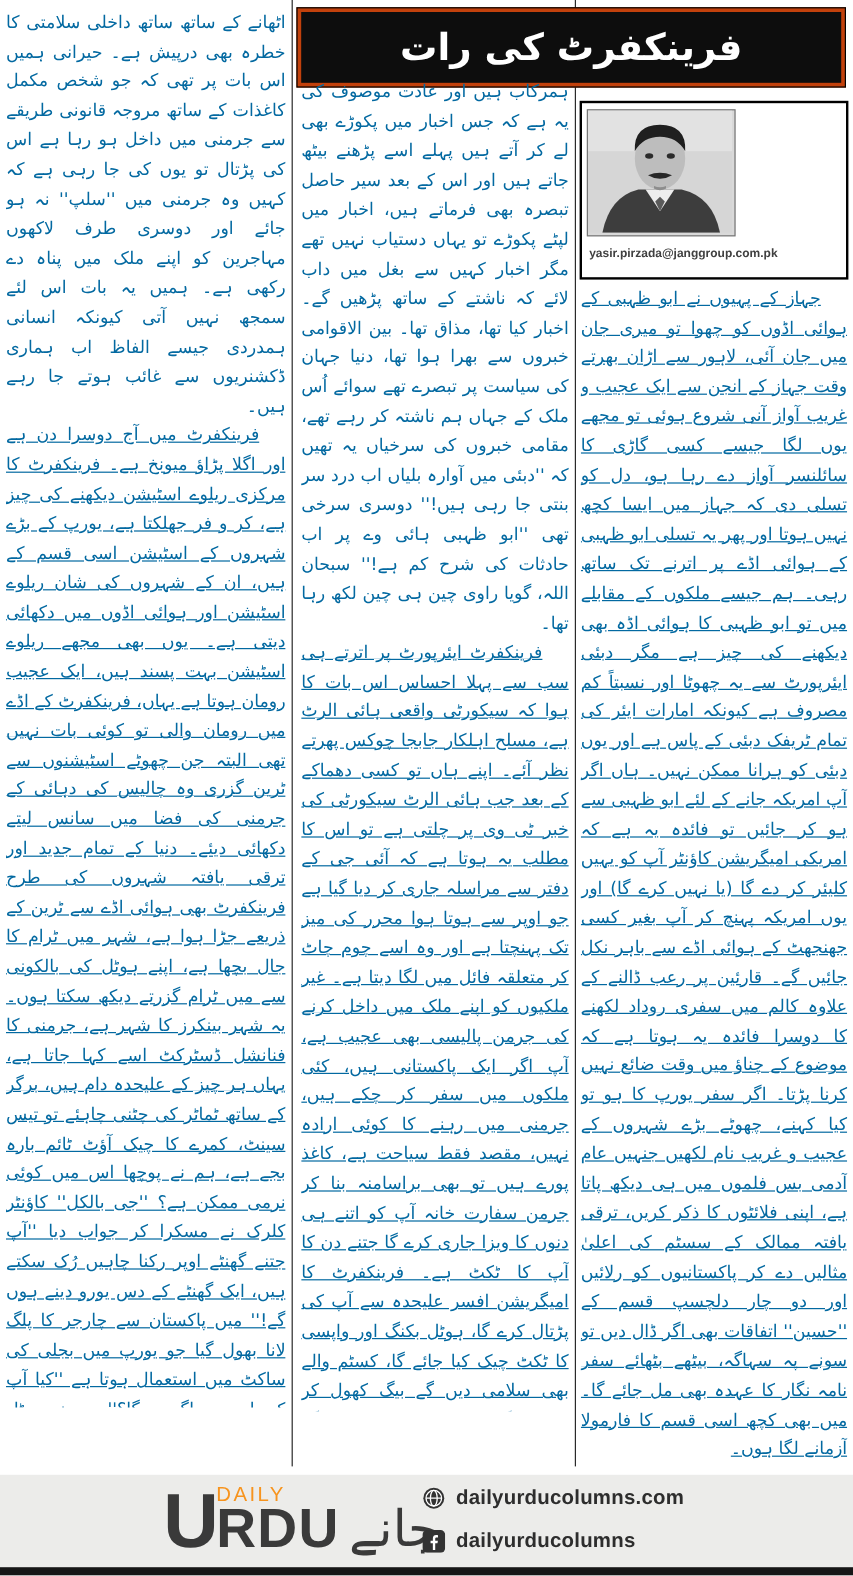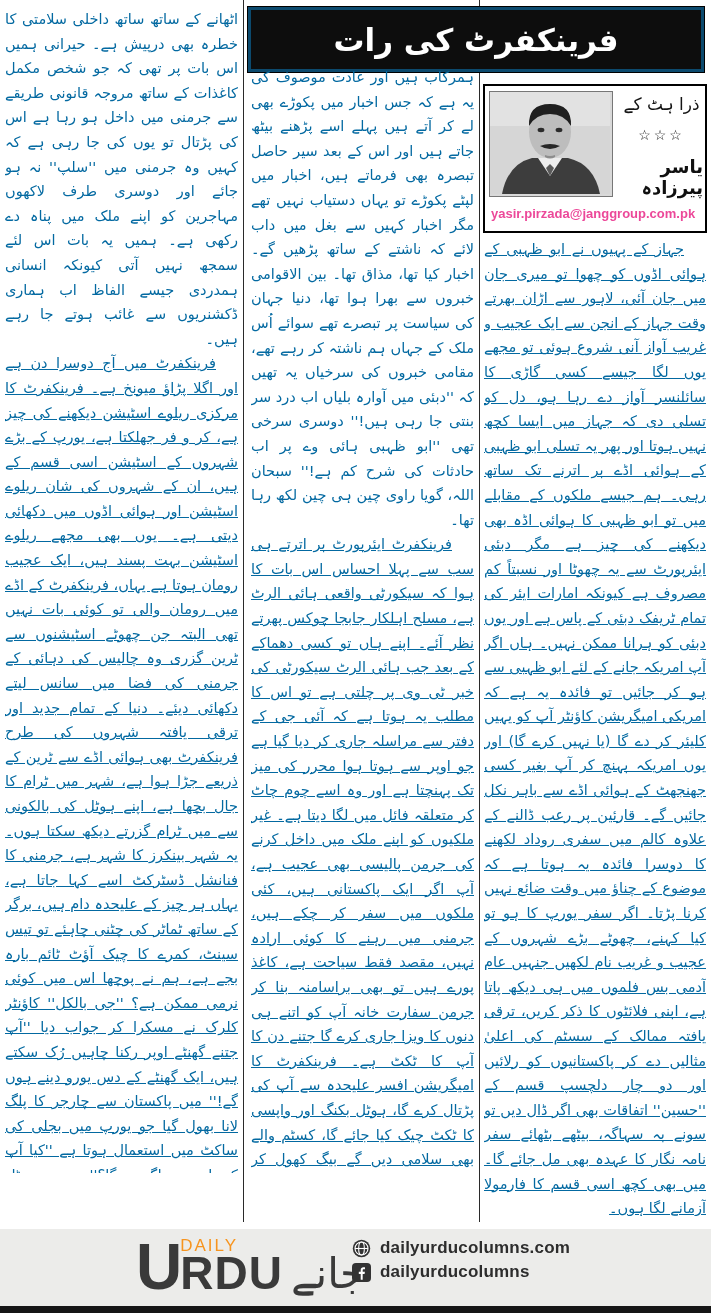--- a/index.html
+++ b/index.html
@@ -7,39 +7,39 @@
        font-family:"DejaVu Sans",sans-serif;}
   .page{position:absolute;inset:0;background:#ffffff;overflow:hidden;}
 
   
   .divider{position:absolute;top:0;width:1px;background:#2a2a2a;}
   #divider-1{left:243px;height:1222px;}
   #divider-2{left:479px;height:1222px;}
 
   
   #masthead{position:absolute;left:247px;top:6px;width:458px;height:67px;
-            background:#0c4a6e;border:1px solid #000;padding:3px;box-sizing:border-box;}
+            background:#c2410c;border:1px solid #000;padding:3px;box-sizing:border-box;}
   #masthead-inner{width:100%;height:100%;background:#0d0d0d;color:#ffffff;
             display:flex;align-items:center;justify-content:center;
             direction:rtl;font-size:31px;font-weight:bold;letter-spacing:1px;}
 
   
   #author-box{position:absolute;left:483px;top:84px;width:224px;height:149px;
             border:2px solid #000;box-sizing:border-box;background:#fff;}
   .author-top{display:flex;height:116px;}
   .photo-frame{width:122px;height:104px;margin:5px 5px 2px 4px;border:1px solid #777;
             overflow:hidden;background:#d9d9d9;flex:none;}
   .photo-frame svg{display:block;}
   .author-info{flex:1;display:flex;flex-direction:column;align-items:center;
             justify-content:space-between;padding:8px 2px 4px 2px;direction:rtl;}
   .author-tagline{font-size:17px;color:#141414;}
   .author-stars{font-size:14px;letter-spacing:3px;color:#141414;}
   .author-name{font-size:18px;font-weight:bold;color:#101010;}
-  .author-email{font-family:"Liberation Sans",sans-serif;font-size:13px;font-weight:bold;
-            color:#ec4899;text-align:left;padding:4px 0 0 6px;}
+  .author-email{font-family:"Liberation Sans",sans-serif;font-size:10px;font-weight:bold;
+            color:#404040;text-align:left;padding:4px 0 0 6px;}
 
   
   .col{position:absolute;direction:rtl;text-align:justify;color:#0369a1;
        font-size:14.5px;line-height:24.6px;overflow:hidden;
        font-family:"DejaVu Sans",sans-serif;}
   .col p{margin:0;}
   .col p.indent{text-indent:22px;text-decoration:underline;}
   #col-right{left:484px;top:237px;width:222px;height:979px;}
   #col-center{left:251px;top:65px;width:223px;height:1111px;}
   #col-left{left:5px;top:7px;width:233px;height:1166px;}
@@ -48,21 +48,21 @@
   #footer{position:absolute;left:0;top:1229px;width:711px;height:77px;background:#ececea;}
   #footer-bar{position:absolute;left:0;top:1306px;width:711px;height:7px;background:#161616;}
   .logo{position:absolute;left:136px;top:8px;display:flex;align-items:flex-end;
         font-family:"Liberation Sans",sans-serif;}
   .logo-u{font-size:64px;line-height:0.82;font-weight:bold;color:#3a3a3a;}
   .logo-stack{display:flex;flex-direction:column;margin-left:-2px;}
   .logo-daily{font-size:17px;font-weight:normal;letter-spacing:2px;line-height:1;}
   .logo-rdu{color:#3a3a3a;font-size:46px;font-weight:bold;line-height:0.85;letter-spacing:1px;}
   .logo-urdu{font-size:42px;line-height:0.9;color:#3a3a3a;margin-left:8px;direction:rtl;
         font-family:"DejaVu Sans",sans-serif;}
-  .social{position:absolute;left:352px;top:9px;display:flex;flex-direction:column;gap:4px;}
+  .social{position:absolute;left:352px;top:9px;display:flex;flex-direction:column;gap:16px;}
   .social-row{display:flex;align-items:center;gap:9px;}
   .social-icon{width:19px;height:19px;flex:none;}
   .social-label{font-family:"Liberation Sans",sans-serif;font-size:17px;font-weight:bold;
         color:#2d2d2d;letter-spacing:0.2px;}
 </style>
 </head>
 <body>
 
 <div class="page">
 
@@ -82,25 +82,20 @@
           <path d="M12 102 Q18 72 42 66 L78 66 Q104 72 110 102 Z" fill="#3d3d3d"></path>
           <path d="M48 66 L60 84 L72 66 Z" fill="#ededed"></path>
           <path d="M56 76 L60 84 L64 76 L60 72 Z" fill="#5a5a5a"></path>
           <ellipse cx="60" cy="40" rx="21" ry="26" fill="#bdbdbd"></ellipse>
           <path d="M39 34 Q38 12 60 12 Q82 12 81 34 Q74 22 60 22 Q46 22 39 34 Z" fill="#1f1f1f"></path>
           <ellipse cx="51" cy="38" rx="3.4" ry="2.2" fill="#2b2b2b"></ellipse>
           <ellipse cx="69" cy="38" rx="3.4" ry="2.2" fill="#2b2b2b"></ellipse>
           <path d="M50 54 Q60 50 70 54 Q60 60 50 54 Z" fill="#262626"></path>
           <path d="M55 63 Q60 65 65 63 L65 65 Q60 68 55 65 Z" fill="#8d8d8d"></path>
         </svg>
-      </div>
-      <div class="author-info">
-        <div class="author-tagline">ذرا ہٹ کے</div>
-        <div class="author-stars">☆☆☆</div>
-        <div class="author-name">یاسر پیرزادہ</div>
       </div>
     </div>
     <div class="author-email">yasir.pirzada@janggroup.com.pk</div>
   </div>
 
   <div class="col" id="col-right">
     <p class="indent">جہاز کے پہیوں نے ابو ظہبی کے ہوائی اڈوں کو چھوا تو میری جان میں جان آئی، لاہور سے اڑان بھرتے وقت جہاز کے انجن سے ایک عجیب و غریب آواز آنی شروع ہوئی تو مجھے یوں لگا جیسے کسی گاڑی کا سائلنسر آواز دے رہا ہو، دل کو تسلی دی کہ جہاز میں ایسا کچھ نہیں ہوتا اور پھر یہ تسلی ابو ظہبی کے ہوائی اڈے پر اترنے تک ساتھ رہی۔ ہم جیسے ملکوں کے مقابلے میں تو ابو ظہبی کا ہوائی اڈہ بھی دیکھنے کی چیز ہے مگر دبئی ایئرپورٹ سے یہ چھوٹا اور نسبتاً کم مصروف ہے کیونکہ امارات ایئر کی تمام ٹریفک دبئی کے پاس ہے اور یوں دبئی کو ہرانا ممکن نہیں۔ ہاں اگر آپ امریکہ جانے کے لئے ابو ظہبی سے ہو کر جائیں تو فائدہ یہ ہے کہ امریکی امیگریشن کاؤنٹر آپ کو یہیں کلیئر کر دے گا (یا نہیں کرے گا) اور یوں امریکہ پہنچ کر آپ بغیر کسی جھنجھٹ کے ہوائی اڈے سے باہر نکل جائیں گے۔ قارئین پر رعب ڈالنے کے علاوہ کالم میں سفری روداد لکھنے کا دوسرا فائدہ یہ ہوتا ہے کہ موضوع کے چناؤ میں وقت ضائع نہیں کرنا پڑتا۔ اگر سفر یورپ کا ہو تو کیا کہنے، چھوٹے بڑے شہروں کے عجیب و غریب نام لکھیں جنہیں عام آدمی بس فلموں میں ہی دیکھ پاتا ہے، اپنی فلائٹوں کا ذکر کریں، ترقی یافتہ ممالک کے سسٹم کی اعلیٰ مثالیں دے کر پاکستانیوں کو رلائیں اور دو چار دلچسپ قسم کے ''حسین'' اتفاقات بھی اگر ڈال دیں تو سونے پہ سہاگہ، بیٹھے بٹھائے سفر نامہ نگار کا عہدہ بھی مل جائے گا۔ میں بھی کچھ اسی قسم کا فارمولا آزمانے لگا ہوں۔</p>
 
   </div>
 

